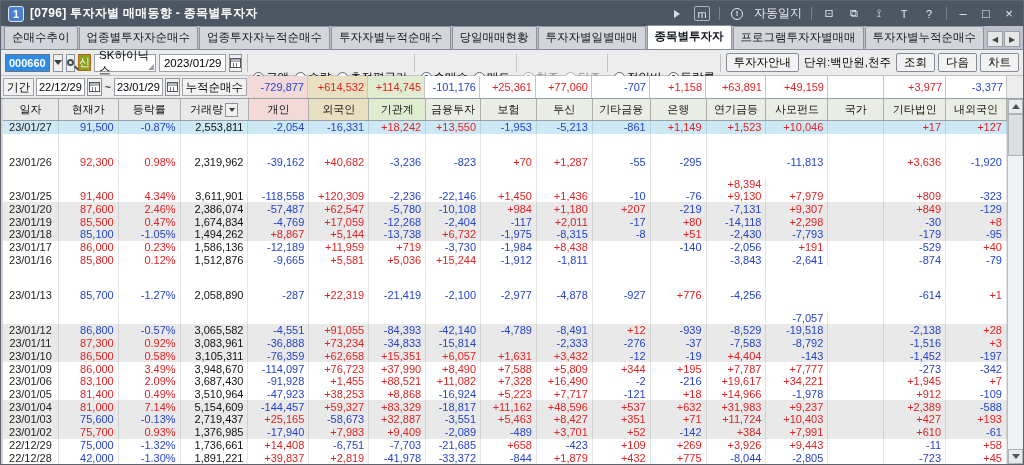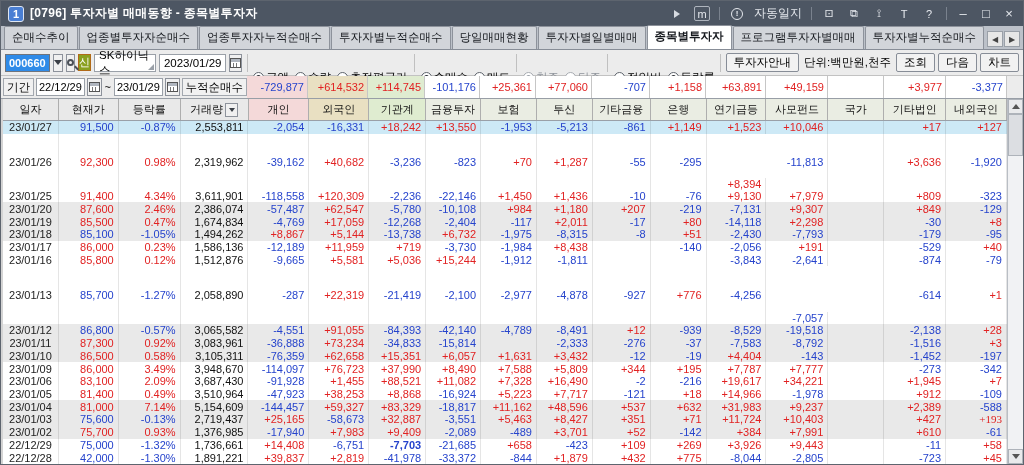--- a/index.html
+++ b/index.html
@@ -642,21 +642,21 @@
             <div class="tcell pos" style="width: 57px;">+32,887</div>
             <div class="tcell neg" style="width: 55px;">-3,551</div>
             <div class="tcell pos" style="width: 56px;">+5,463</div>
             <div class="tcell pos" style="width: 56px;">+8,427</div>
             <div class="tcell pos" style="width: 58px;">+351</div>
             <div class="tcell pos" style="width: 56px;">+71</div>
             <div class="tcell pos" style="width: 60px;">+11,724</div>
             <div class="tcell pos" style="width: 62px;">+10,403</div>
             <div class="tcell " style="width: 56px;"></div>
             <div class="tcell pos" style="width: 62px;">+427</div>
-            <div class="tcell pos" style="width: 61px; font-family: Liberation Serif, serif;">+193</div>
+            <div class="tcell pos" style="width: 61px;">+193</div>
           </div>
           <div class="trow band">
             <div class="tcell c-date" style="width: 56px;">23/01/02</div>
             <div class="tcell pos" style="width: 60px;">75,700</div>
             <div class="tcell pos" style="width: 62px;">0.93%</div>
             <div class="tcell" style="width: 68px;">1,376,985</div>
             <div class="tcell neg" style="width: 61px;">-17,940</div>
             <div class="tcell pos" style="width: 60px;">+7,983</div>
             <div class="tcell pos" style="width: 57px;">+9,409</div>
             <div class="tcell neg" style="width: 55px;">-2,089</div>
@@ -670,21 +670,21 @@
             <div class="tcell pos" style="width: 62px;">+610</div>
             <div class="tcell neg" style="width: 61px;">-61</div>
           </div>
           <div class="trow">
             <div class="tcell c-date" style="width: 56px;">22/12/29</div>
             <div class="tcell neg" style="width: 60px;">75,000</div>
             <div class="tcell neg" style="width: 62px;">-1.32%</div>
             <div class="tcell" style="width: 68px;">1,736,661</div>
             <div class="tcell pos" style="width: 61px;">+14,408</div>
             <div class="tcell neg" style="width: 60px;">-6,751</div>
-            <div class="tcell neg" style="width: 57px; font-weight: bold;">-7,703</div>
+            <div class="tcell neg" style="width: 57px;">-7,703</div>
             <div class="tcell neg" style="width: 55px;">-21,685</div>
             <div class="tcell pos" style="width: 56px;">+658</div>
             <div class="tcell neg" style="width: 56px;">-423</div>
             <div class="tcell pos" style="width: 58px;">+109</div>
             <div class="tcell pos" style="width: 56px;">+269</div>
             <div class="tcell pos" style="width: 60px;">+3,926</div>
             <div class="tcell pos" style="width: 62px;">+9,443</div>
             <div class="tcell " style="width: 56px;"></div>
             <div class="tcell neg" style="width: 62px;">-11</div>
             <div class="tcell pos" style="width: 61px;">+58</div>

